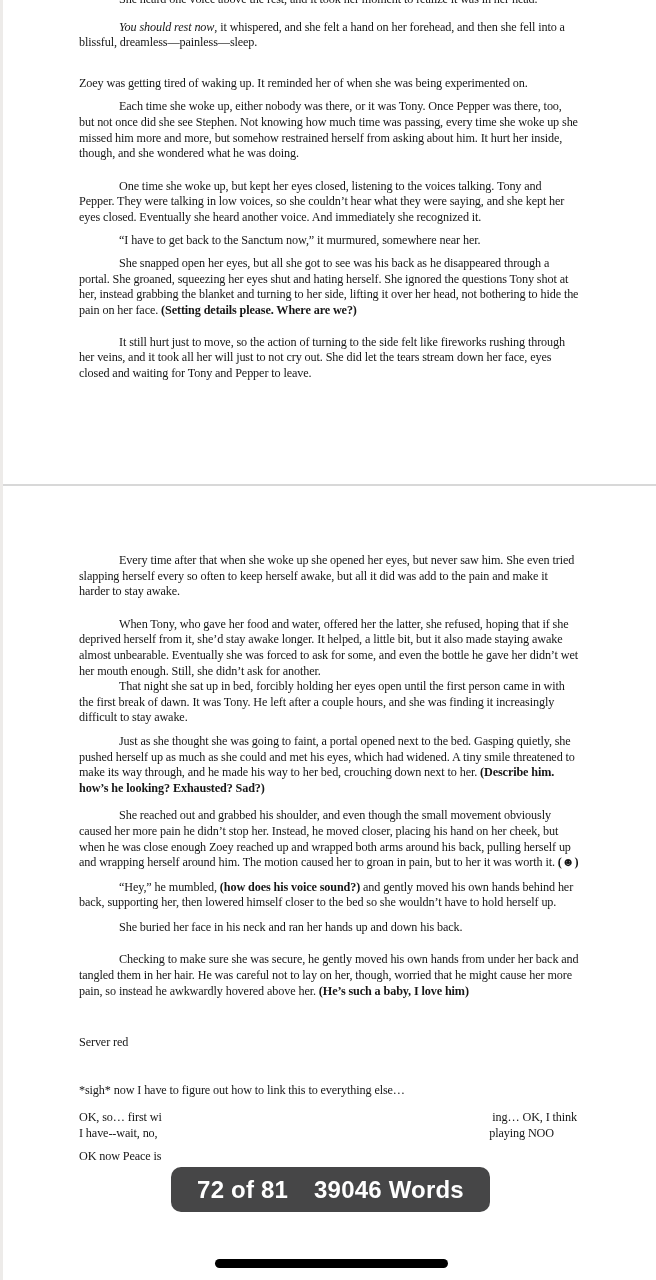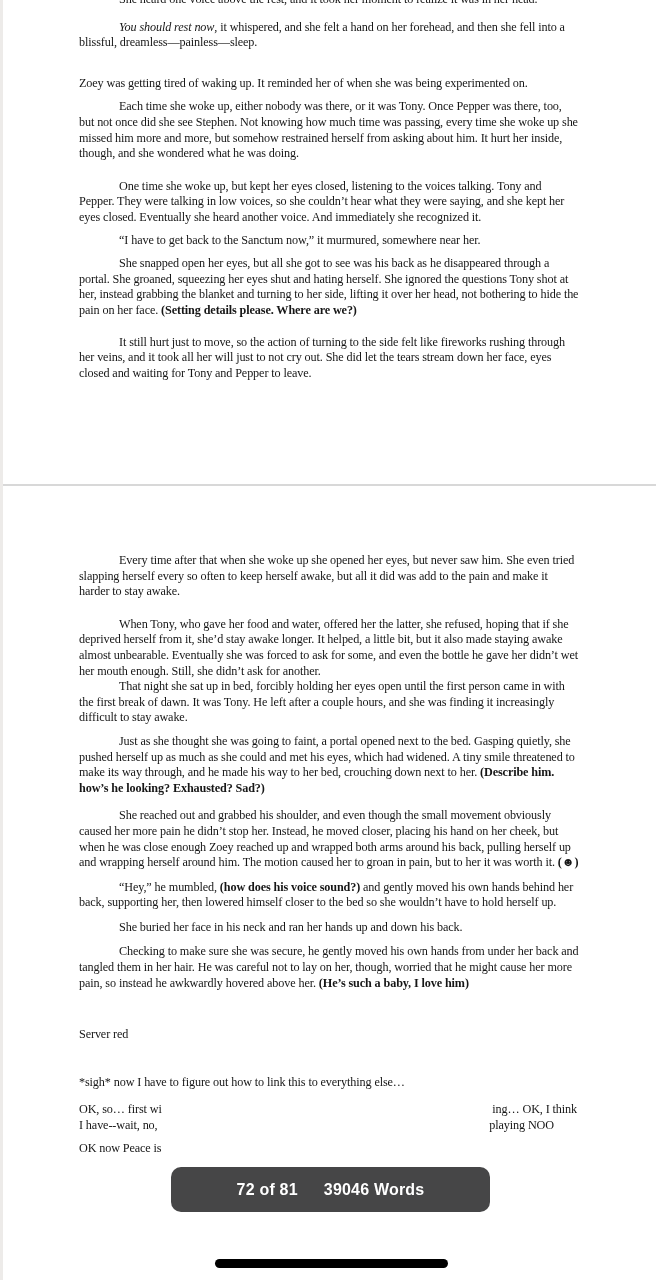--- a/index.html
+++ b/index.html
@@ -31,38 +31,38 @@
   .page1 .text > :nth-child(7){margin-top:8px;}
   .page1 .text > :nth-child(8){margin-top:16px;}
   
   .page2 .text > :nth-child(1){margin-top:67px;}
   .page2 .text > :nth-child(2){margin-top:17px;}
   .page2 .text > :nth-child(3){}
   .page2 .text > :nth-child(4){margin-top:8px;}
   .page2 .text > :nth-child(5){margin-top:12px;}
   .page2 .text > :nth-child(6){margin-top:9px;}
   .page2 .text > :nth-child(7){margin-top:9px;}
-  .page2 .text > :nth-child(8){margin-top:9px;}
+  .page2 .text > :nth-child(8){margin-top:17px;}
   .page2 .text > :nth-child(9){margin-top:36px;}
   .page2 .text > :nth-child(10){margin-top:32px;}
   .page2 .text > :nth-child(11){margin-top:12px;text-decoration:underline;}
   
   .group .split{position:relative;height:15.6px;}
   .group .split .left{position:absolute;left:0;top:0;white-space:nowrap;}
   .group .split .right{position:absolute;top:0;white-space:nowrap;}
   .group .split:nth-child(1) .right{right:2px;}
   .group .split:nth-child(2) .right{right:25px;}
   .group .split:nth-child(3){margin-top:7px;}
   
   .count-badge{
     position:absolute;left:168px;top:1167px;width:319px;height:45px;
     background:rgba(62,62,64,0.96);border-radius:10px;
     display:flex;align-items:center;justify-content:center;gap:26px;
     font-family:"Liberation Sans",sans-serif;font-weight:bold;
-    font-size:16px;color:#ffffff;letter-spacing:0.2px;
+    font-size:24px;color:#ffffff;letter-spacing:0.2px;
   }
   
   .home-indicator{
     position:absolute;left:212px;top:1259px;width:233px;height:9px;
     border-radius:5px;background:#000;
   }
 </style>
 </head>
 <body>
 

